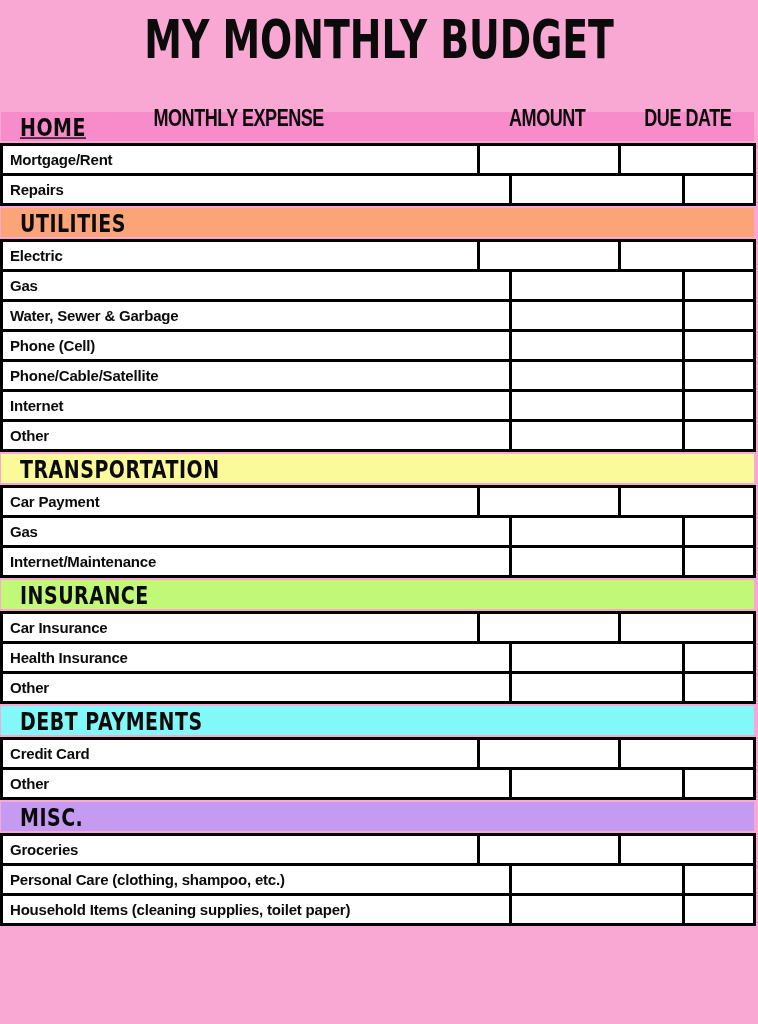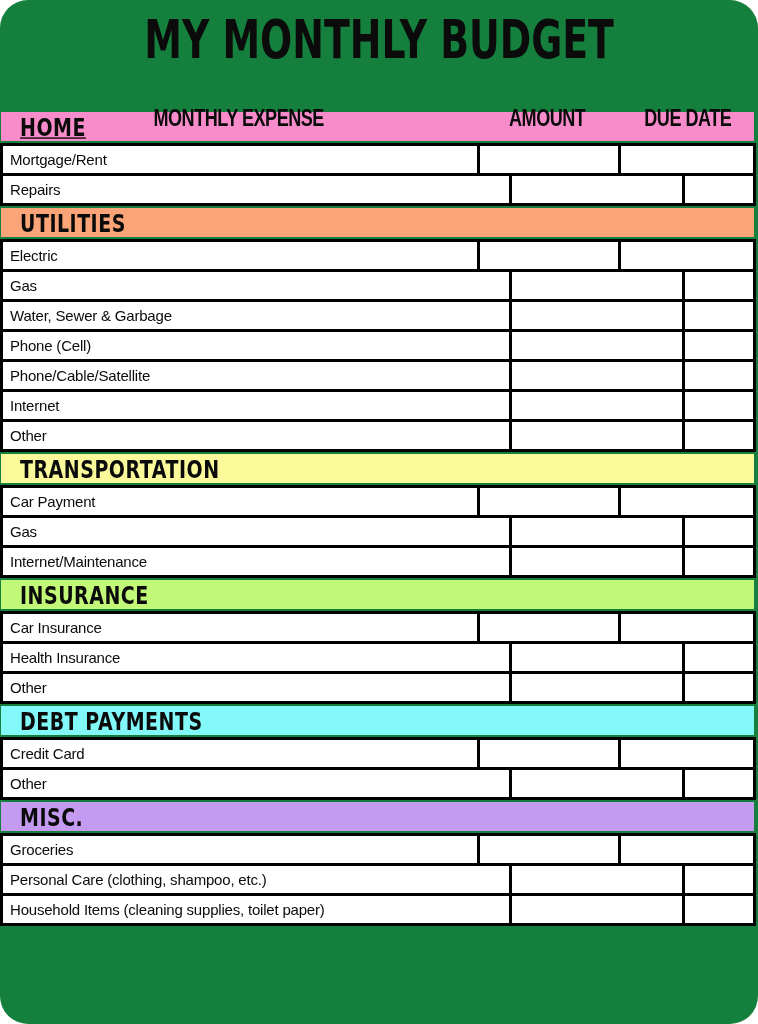--- a/index.html
+++ b/index.html
@@ -1,19 +1,19 @@
 <!DOCTYPE html>
 <html><head>
 <meta charset="utf-8">
 <style>
   * { box-sizing: border-box; }
   html, body { margin: 0; padding: 0; background: #ffffff; }
   #page {
-    width: 758px; height: 1024px; background: #15803d; overflow: hidden;
-    font-family: "Liberation Sans", sans-serif; position: relative; border-radius: 28px;
+    width: 758px; height: 1024px; background: #f9a8d4; overflow: hidden;
+    font-family: "Liberation Sans", sans-serif; position: relative;
   }
   
   .title-wrap { height: 70px; padding-top: 8px; text-align: center; }
   .title {
     display: inline-block;
     font-family: "DejaVu Sans", sans-serif;
     font-weight: bold; font-size: 44px; letter-spacing: 0px; color: #0b0b0b;
     transform: scale(0.86, 1.22); transform-origin: center top; white-space: nowrap;
   }
   
@@ -39,21 +39,21 @@
   }
   
   .rows { width: 756px; }
   .row {
     display: grid; grid-template-columns: 474px 141px 135px;
     height: 33px; border: 3px solid #000000; background: #ffffff;
   }
   .row + .row { margin-top: -3px; gap: 32px; }
   .totals { margin-top: -3px; }
   .cell { display: flex; align-items: center; overflow: hidden; }
-  .cell.expense { padding-left: 7px; font-weight: normal; font-size: 15px; color: #0b0b0b; letter-spacing: -0.2px; }
+  .cell.expense { padding-left: 7px; font-weight: bold; font-size: 15px; color: #0b0b0b; letter-spacing: -0.2px; }
   .cell.amount, .cell.due { border-left: 3px solid #000000; }
   .cell.total-label { justify-content: flex-end; padding-right: 10px; padding-left: 0; font-size: 17px; font-weight: bold; letter-spacing: 0.2px; }
 </style>
 </head>
 <body>
 
 <div id="page">
   <div class="title-wrap">
     <span class="title">MY MONTHLY BUDGET</span>
   </div>

